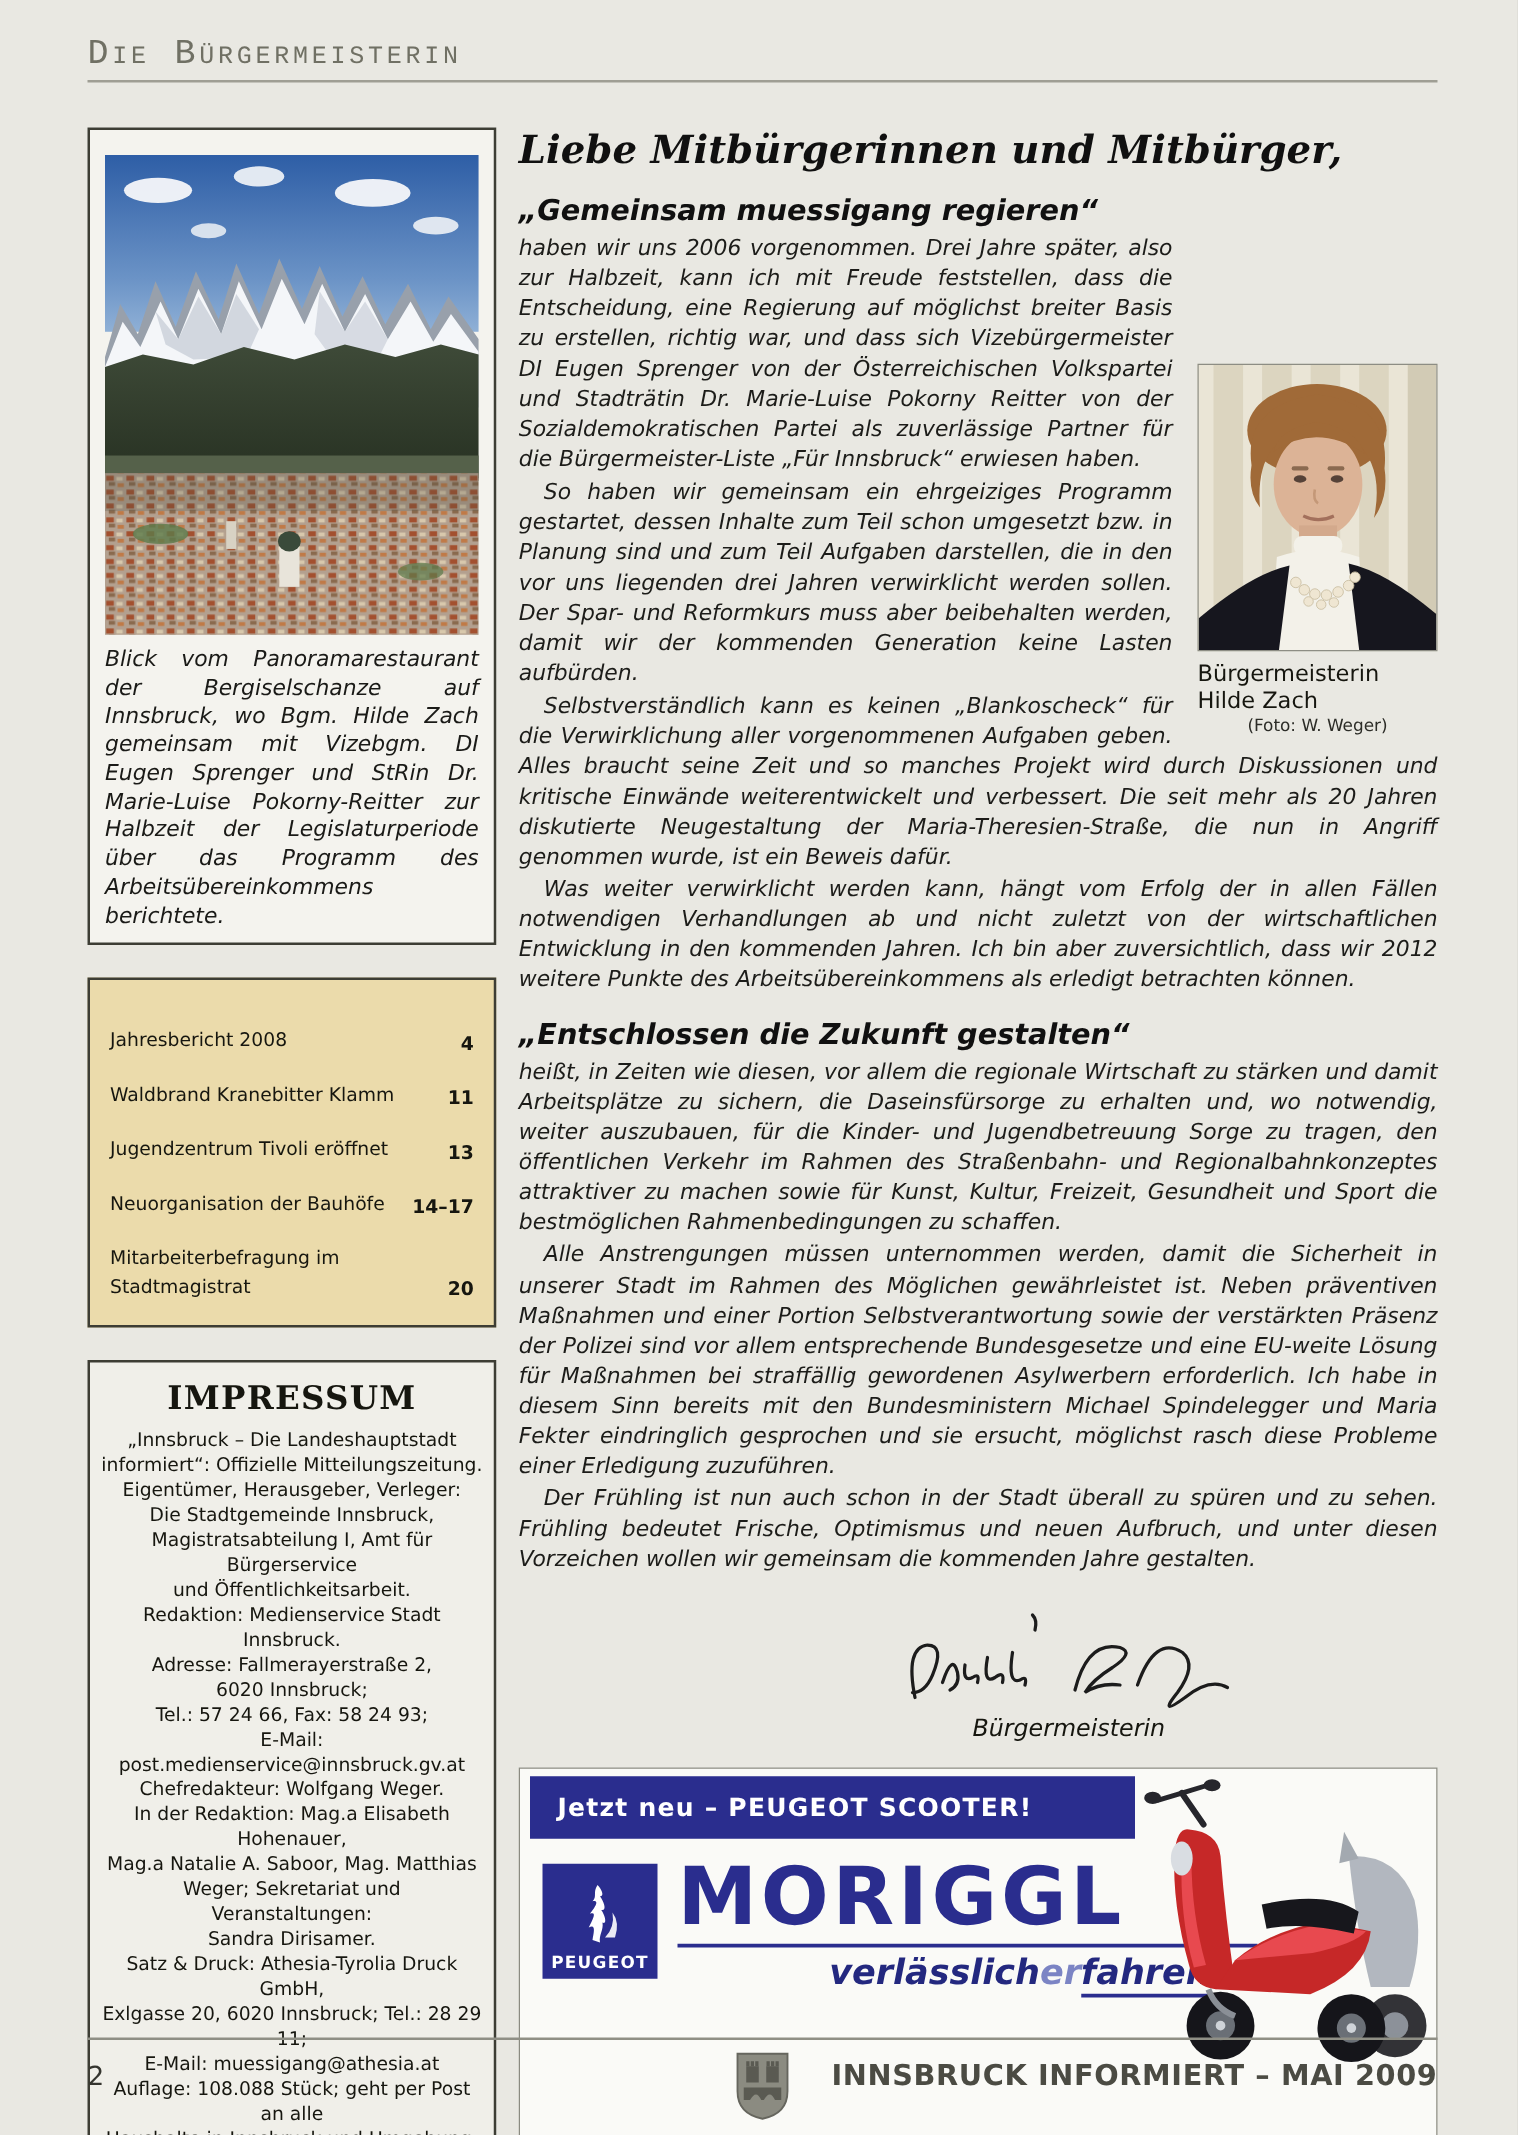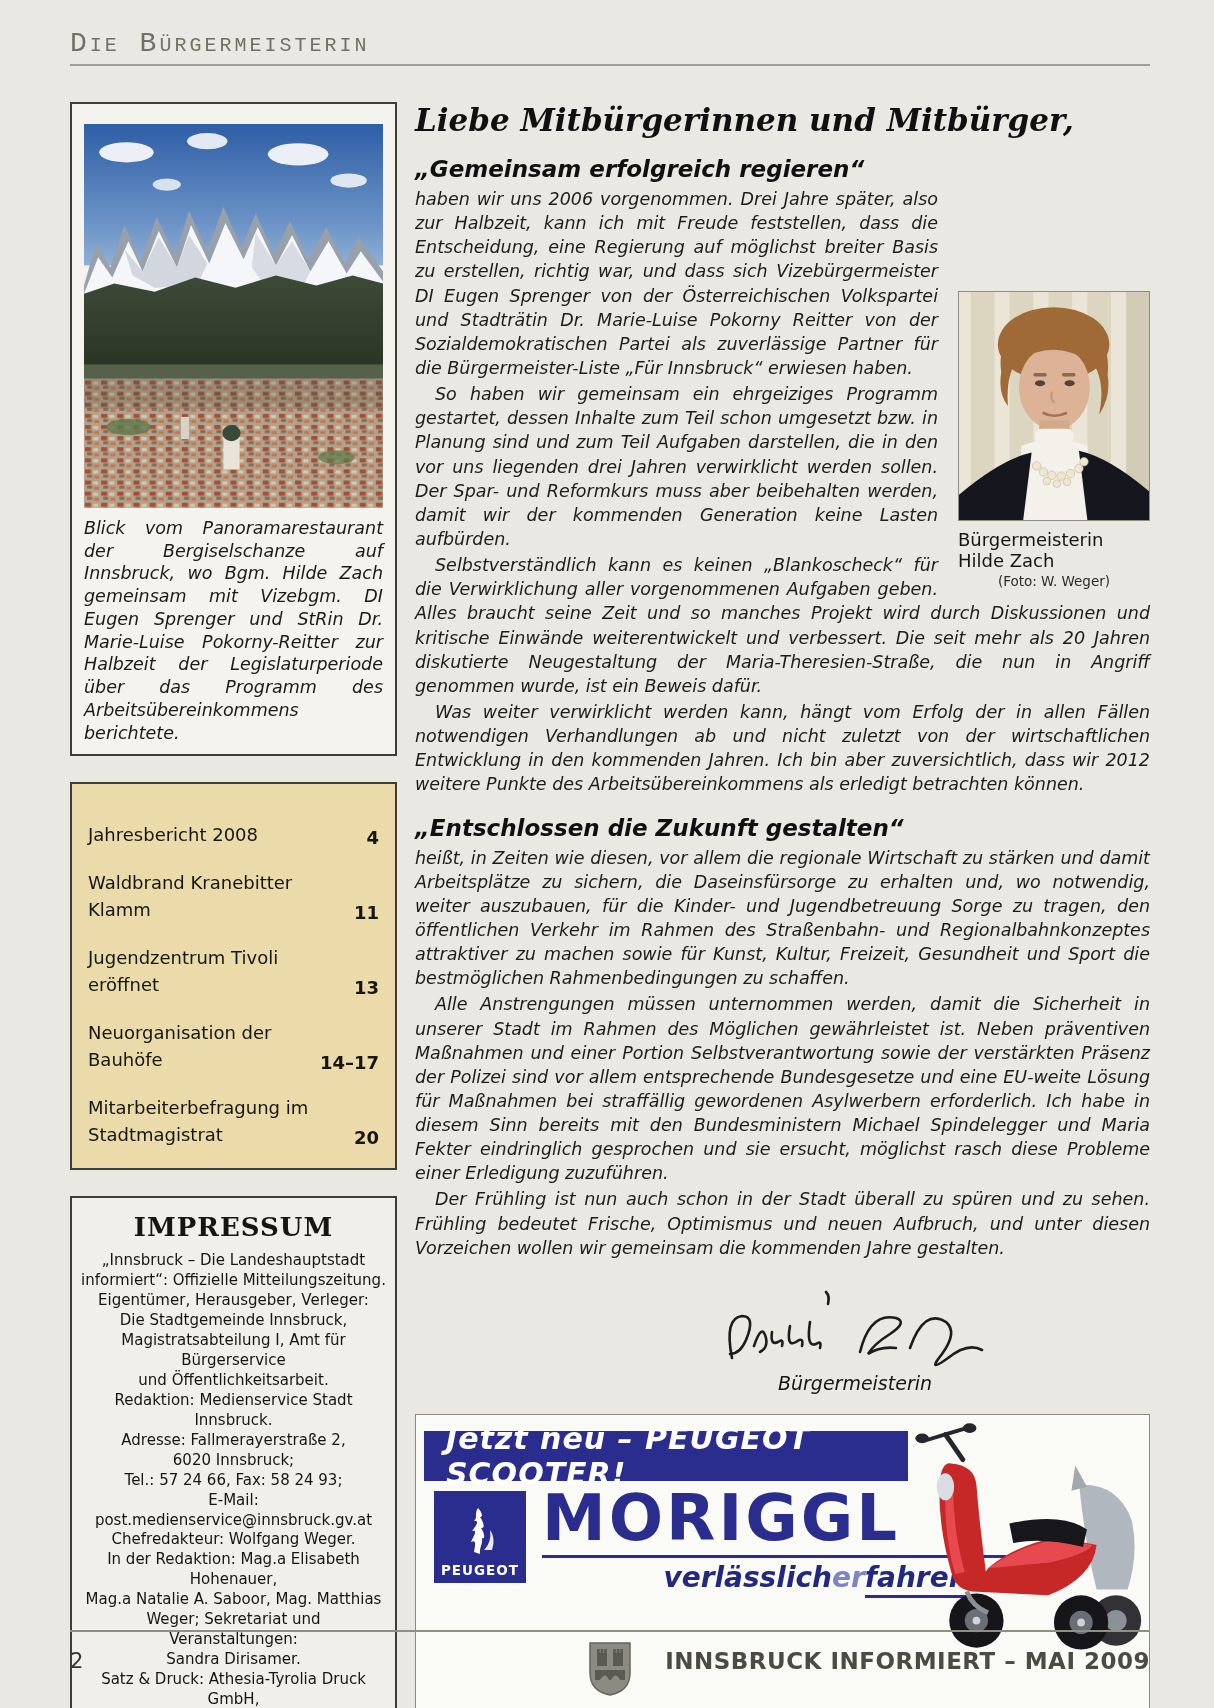--- a/index.html
+++ b/index.html
@@ -17,21 +17,21 @@
   .col-main{flex:1;min-width:0;}
 
   
   .photo-box{border:2px solid #3d3d34;background:#f4f3ee;padding:20px 12px 10px;}
   .mountain-photo svg{display:block;width:100%;height:auto;}
   .photo-caption{margin-top:9px;font-style:italic;font-size:17.5px;line-height:1.3;text-align:justify;color:#1a1a17;}
 
   
   .contents-box{margin-top:26px;border:2px solid #3d3d34;background:#ebdbab;padding:16px 16px 20px;}
   .contents-title{text-align:center;font-family:"DejaVu Serif","Liberation Serif",serif;font-weight:bold;font-size:25px;letter-spacing:1px;color:#16160f;}
-  .contents-row{display:flex;justify-content:space-between;align-items:flex-end;margin-top:21px;font-size:18px;color:#16160f;}
+  .contents-row{display:flex;justify-content:space-between;align-items:flex-end;margin-top:21px;font-size:15px;color:#16160f;}
   .contents-label{white-space:pre-line;line-height:1.5;}
   .contents-page{font-weight:bold;white-space:nowrap;}
 
   
   .impressum-box{margin-top:26px;border:2px solid #3d3d34;background:#f0efe9;padding:14px 8px 16px;text-align:center;}
   .impressum-title{font-family:"DejaVu Serif","Liberation Serif",serif;font-weight:bold;font-size:26px;letter-spacing:1px;color:#16160f;margin-bottom:9px;}
   .impressum-lines{font-size:15px;line-height:1.33;color:#16160f;white-space:pre-line;}
 
   
   .article-title{font-family:"DejaVu Serif","Liberation Serif",serif;font-style:italic;font-weight:bold;font-size:31px;color:#101010;margin:0 0 10px;}
@@ -47,21 +47,21 @@
   .portrait-caption{margin-top:8px;font-size:18px;color:#16160f;}
   .portrait-credit{font-size:13.5px;color:#2c2c27;text-align:center;margin-top:2px;}
 
   
   .signature-block{clear:both;width:310px;margin:22px 140px 0 auto;text-align:center;}
   .signature-block svg{display:block;margin:0 auto;}
   .signature-role{font-style:italic;font-size:19px;color:#16160f;margin-top:-2px;}
 
   
   .ad{position:relative;margin-top:20px;height:312px;background:#fafaf7;border:1px solid #8b8b81;overflow:hidden;}
-  .ad-banner{position:absolute;top:16px;left:8px;width:66%;height:50px;background:#2a2d8e;color:#fff;font-weight:bold;font-size:30px;letter-spacing:1px;display:flex;align-items:center;padding-left:22px;box-sizing:border-box;font-style:italic;}
+  .ad-banner{position:absolute;top:6px;left:8px;width:66%;height:50px;background:#2a2d8e;color:#fff;font-weight:bold;font-size:20px;letter-spacing:1px;display:flex;align-items:center;padding-left:22px;box-sizing:border-box;}
   .peugeot-badge{position:absolute;top:76px;left:18px;width:92px;height:92px;background:#2a2d8e;display:flex;flex-direction:column;align-items:center;justify-content:flex-end;padding-bottom:5px;box-sizing:border-box;}
   .peugeot-badge svg{margin-bottom:2px;}
   .peugeot-label{color:#fff;font-size:13.5px;font-weight:bold;letter-spacing:1px;}
   .brand-wrap{position:absolute;top:70px;left:126px;width:478px;color:#2a2d8e;}
   .brand{font-size:64px;font-weight:bold;letter-spacing:3px;line-height:1.05;}
   .brand-rule{height:3px;background:#2a2d8e;margin:3px 0 3px;width:97%;}
   .tagline{text-align:center;font-size:28px;font-weight:bold;font-style:italic;padding-left:70px;}
   .tagline .t1,.tagline .t3{color:#23287f;}
   .tagline .t2{color:#7b84c4;}
   .tagline .t3{border-bottom:3px solid #2a2d8e;padding-bottom:1px;}
@@ -186,21 +186,21 @@
 Fax DW 8. Akquisitionsleitung: Rudolf Kachina.
 E-mail: r.kachina@athesia-innsbruck.at</div>
       </div>
 
     </div>
 
     <div class="col-main article">
       <h1 class="article-title">Liebe Mitbürgerinnen und Mitbürger,</h1>
 
       <div class="section">
-        <div class="section-heading">„Gemeinsam erfolgreich regieren“</div>
+        <div class="section-heading">„Gemeinsam muessigang regieren“</div>
 
         <div class="portrait-float">
           <div class="portrait-photo">
             <svg viewBox="0 0 225 270" xmlns="http://www.w3.org/2000/svg">
               <rect width="225" height="270" fill="#eae5d6"></rect>
               <rect x="14" width="28" height="270" fill="#dcd5c0"></rect>
               <rect x="60" width="28" height="270" fill="#dcd5c0"></rect>
               <rect x="106" width="28" height="270" fill="#dcd5c0"></rect>
               <rect x="152" width="28" height="270" fill="#dcd5c0"></rect>
               <rect x="198" width="27" height="270" fill="#d2cbb5"></rect>

